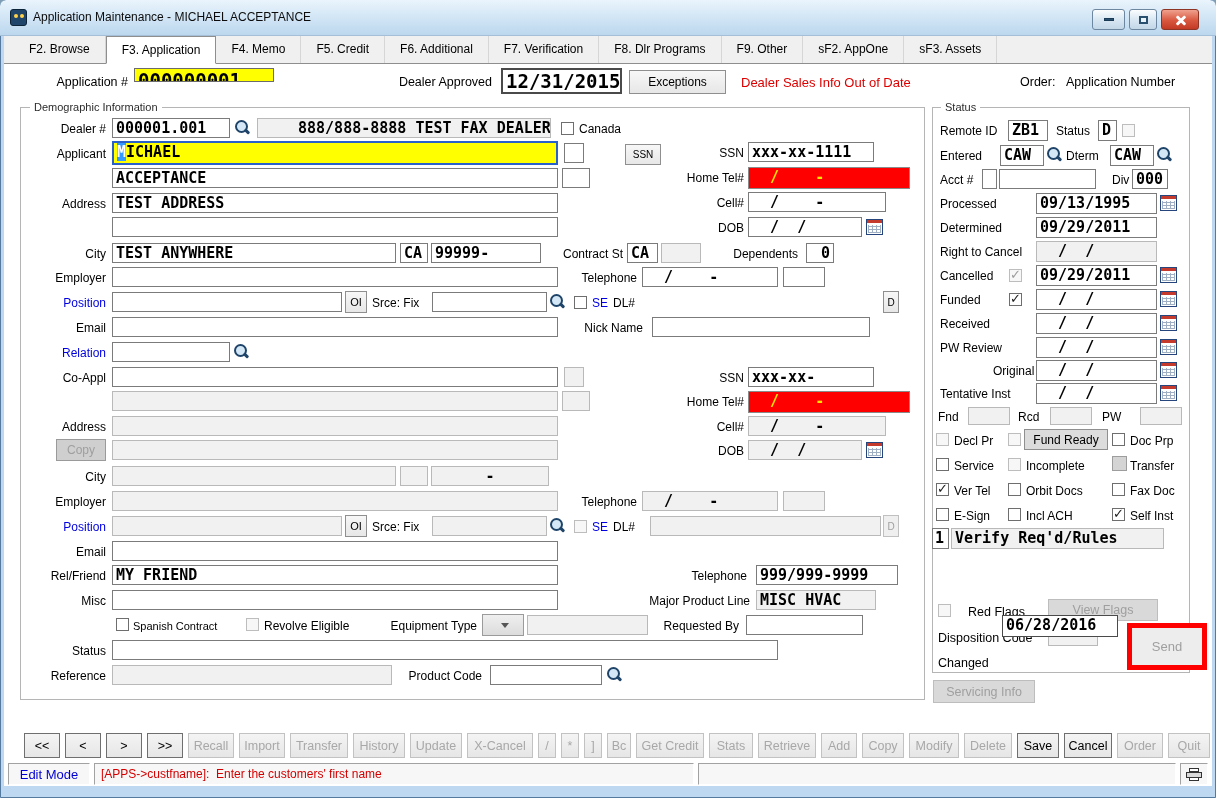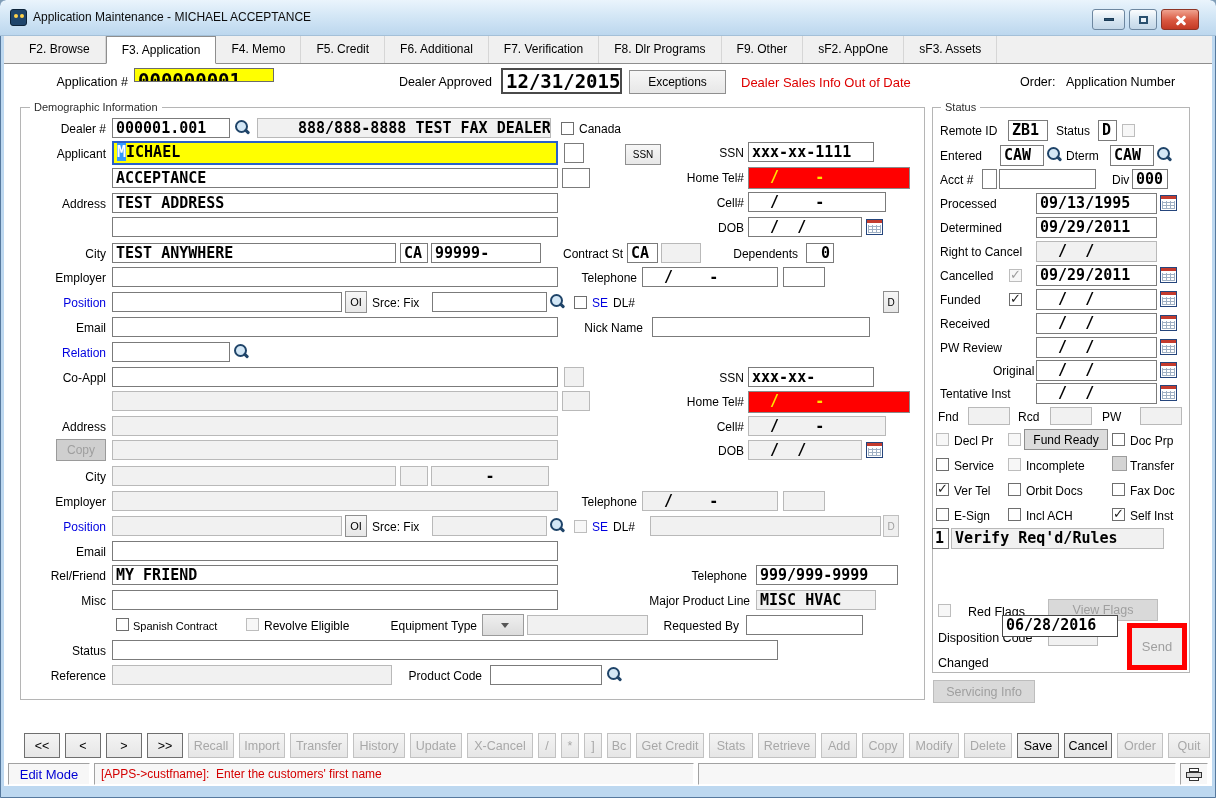--- a/index.html
+++ b/index.html
@@ -359,21 +359,21 @@
 
   <div class="f" style="left:932px;top:528px;width:17px;height:21px;padding-left:2px;">1</div>
   <div class="f g" style="left:951px;top:528px;width:213px;height:21px;">Verify Req'd/Rules</div>
 
   <div class="cb dis" style="left:938px;top:604px;"></div>
   <div class="l ll" style="left:968px;top:602px;font-size:12.5px;">Red Flags</div>
   <div class="btn dis" style="left:1048px;top:599px;width:110px;height:22px;background:#d9d9d9;border-color:#bdbdbd;font-size:12.5px;">View Flags</div>
 
   <div class="l ll" style="left:938px;top:628px;font-size:12.5px;">Disposition Code</div>
   <div class="f g" style="left:1048px;top:626px;width:50px;"></div>
-  <div class="send" style="left:1127px;top:623px;width:60px;height:47px;">Send</div>
+  <div class="send" style="left:1127px;top:623px;width:80px;height:47px;">Send</div>
 
   <div class="l ll" style="left:938px;top:653px;font-size:12.5px;">Changed</div>
   <div class="f" style="left:1002px;top:615px;width:116px;height:22px;border-color:#4a4a4a;">06/28/2016</div>
 
   <div class="btn dis" style="left:933px;top:680px;width:102px;height:23px;background:#d9d9d9;border-color:#bdbdbd;font-size:12.5px;">Servicing Info</div>
 
   <div class="toolbar">
     <div class="tb en" style="width:36px;">&lt;&lt;</div>
     <div class="tb en" style="width:36px;">&lt;</div>
     <div class="tb en" style="width:36px;">&gt;</div>

